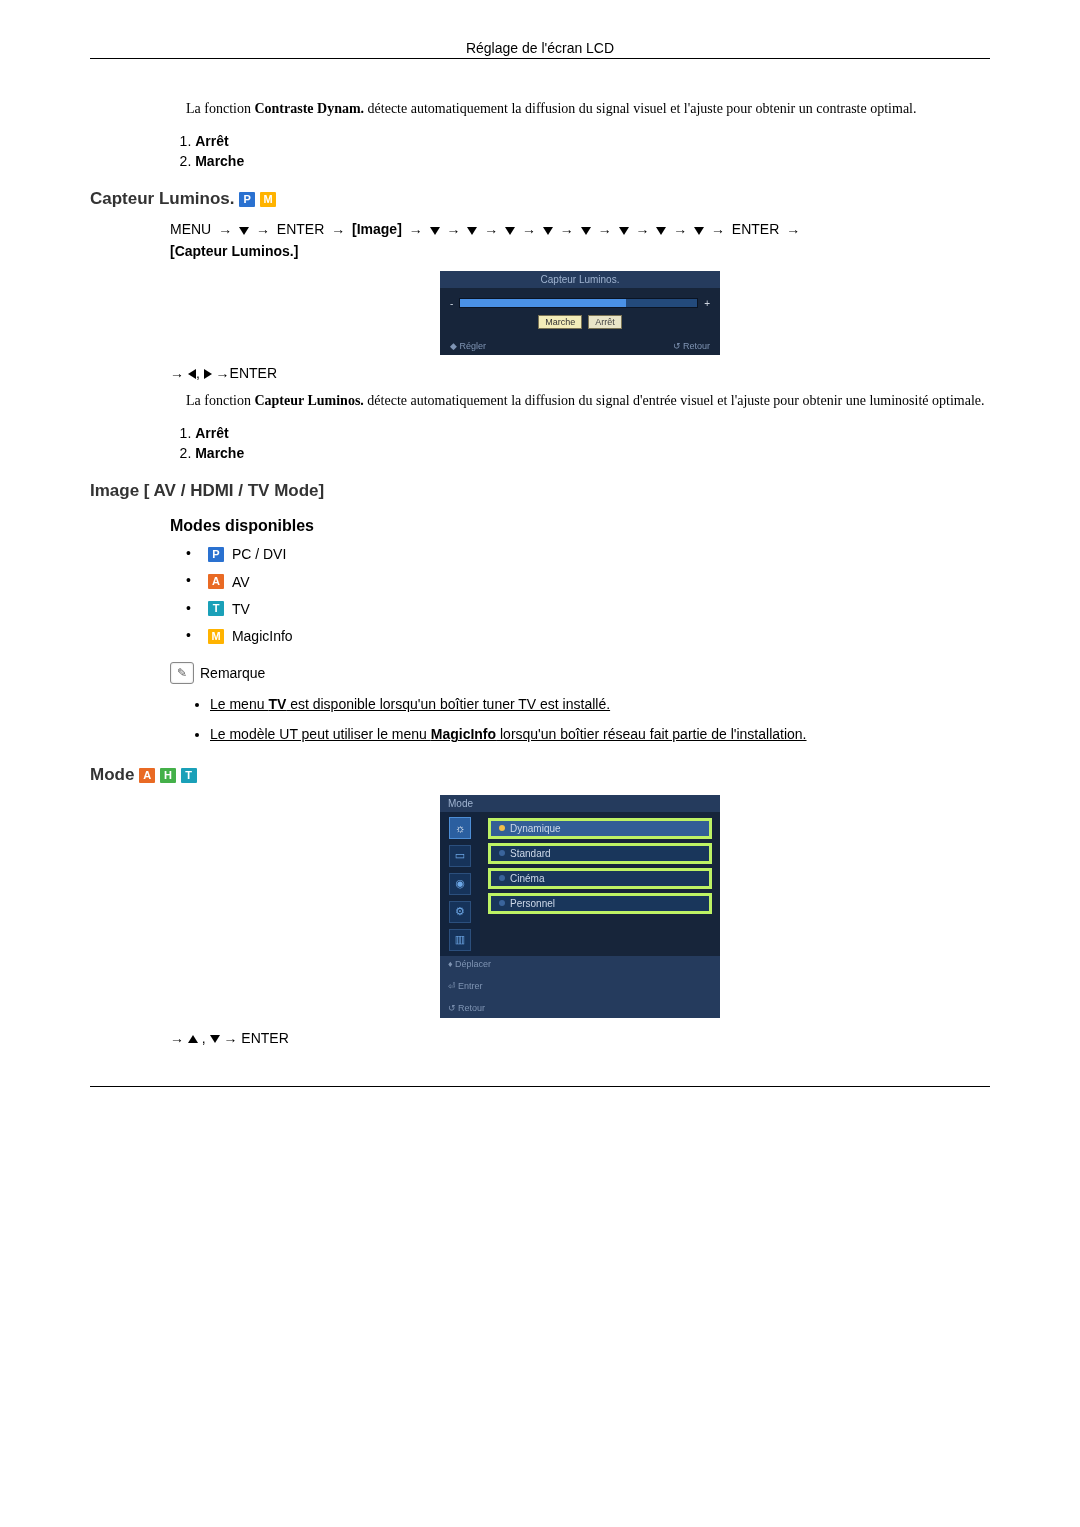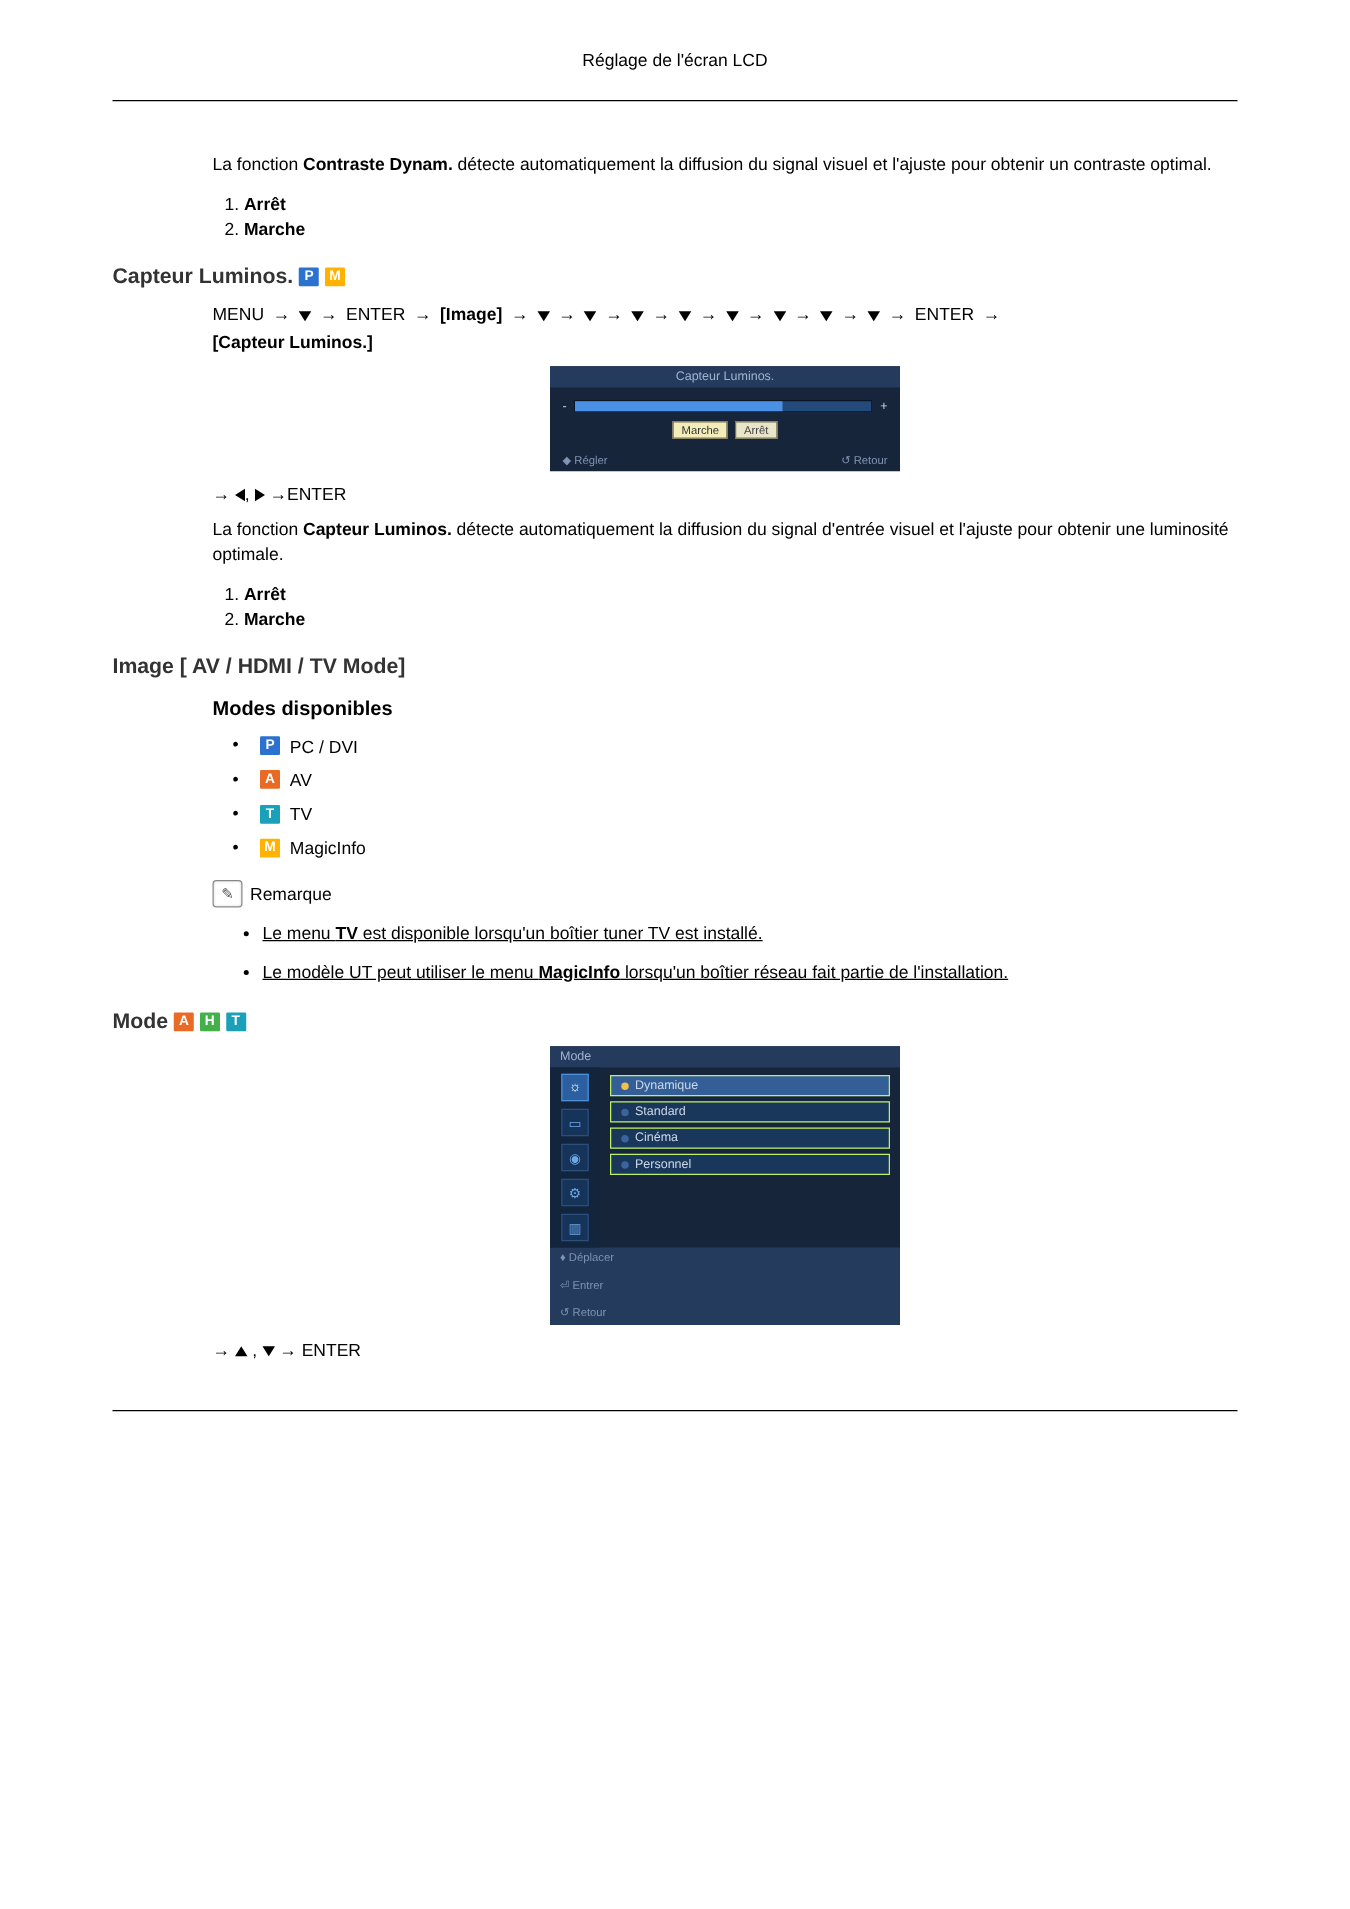--- a/index.html
+++ b/index.html
@@ -10,30 +10,31 @@
     background:#fff;
   }
   .page{
     width:1080px;
     margin:0 auto;
     padding:40px 90px 40px 90px;
     box-sizing:border-box;
   }
   .headbar{
     text-align:center;
-    padding-bottom:24px;
+    padding-bottom:2px;
     border-bottom:1px solid #000;
     margin-bottom:40px;
   }
   .content-indent{
     padding-left:80px;
   }
   .para{
     line-height:1.45;
-    margin:6px 0 14px 0;
+    margin:6px 0 14px 16px;
+    font-family:Liberation Serif, serif;
   }
   ol.optlist{
     margin:4px 0 20px 0;
     padding-left:1.8em;
   }
   ol.optlist li{
     margin:4px 0;
   }
   ol.optlist li .bold{font-weight:bold;}
   .h1{
@@ -209,21 +210,21 @@
     gap:6px;
   }
   .osd2-side .sicon{
     width:20px;height:20px;border:1px solid #2b4f7d;
     display:flex;align-items:center;justify-content:center;
     font-size:11px;color:#6da7e6;background:#16335a;
   }
   .osd2-side .sicon.active{background:#2b5fa0;color:#fff;border-color:#4d8ed6;}
   .osd2-main{flex:1;padding:6px 8px 4px 8px;}
   .osd2-opt{
-    border:1px solid #bef264;
+    border:3px solid #bef264;
     padding:2px 8px;
     margin-bottom:4px;
     color:#cdd8e8;
     background:#19365b;
     display:flex;align-items:center;gap:5px;
     font-size:10px;
   }
   .osd2-opt.sel{background:#335e96;}
   .osd2-opt .dot{width:6px;height:6px;border-radius:50%;background:#3a649b;}
   .osd2-opt.sel .dot{background:#f0bf4c;}

